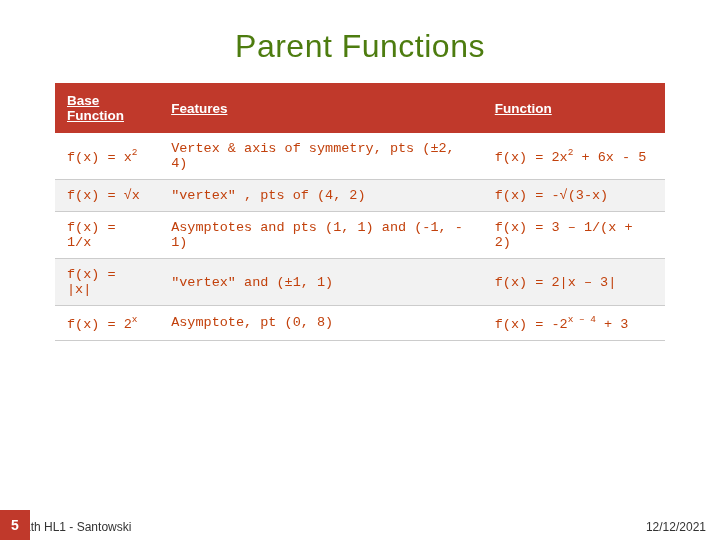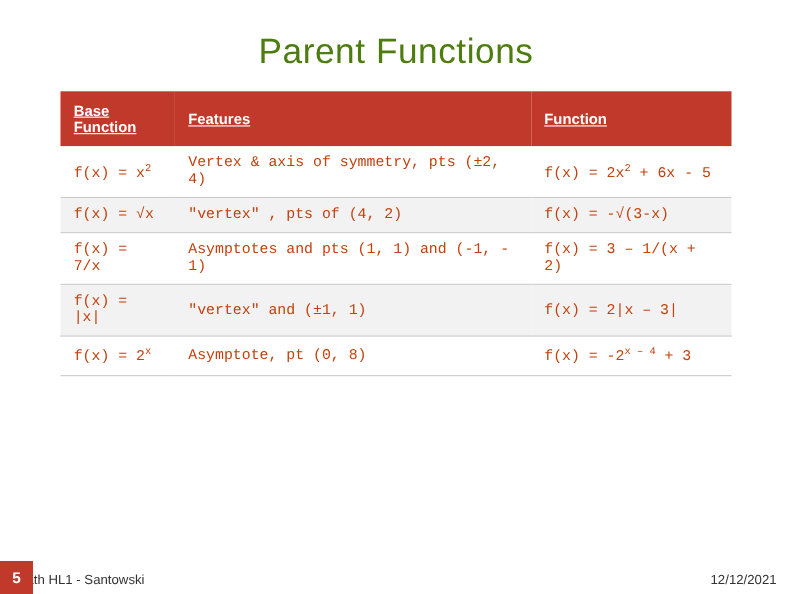--- a/index.html
+++ b/index.html
@@ -126,21 +126,21 @@
             <td>f(x) = x<sup>2</sup></td>
             <td>Vertex &amp; axis of symmetry, pts (±2, 4)</td>
             <td>f(x) = 2x<sup>2</sup> + 6x - 5</td>
           </tr>
           <tr>
             <td>f(x) = √x</td>
             <td>"vertex" , pts of (4, 2)</td>
             <td>f(x) = -√(3-x)</td>
           </tr>
           <tr>
-            <td>f(x) = 7/x</td>
+            <td>f(x) = 1/x</td>
             <td>Asymptotes and pts (1, 1) and (-1, -<br>1)</td>
             <td>f(x) = 3 – 1/(x + 2)</td>
           </tr>
           <tr>
             <td>f(x) = |x|</td>
             <td>"vertex" and (±1, 1)</td>
             <td>f(x) = 2|x – 3|</td>
           </tr>
           <tr>
             <td>f(x) = 2<sup>x</sup></td>

